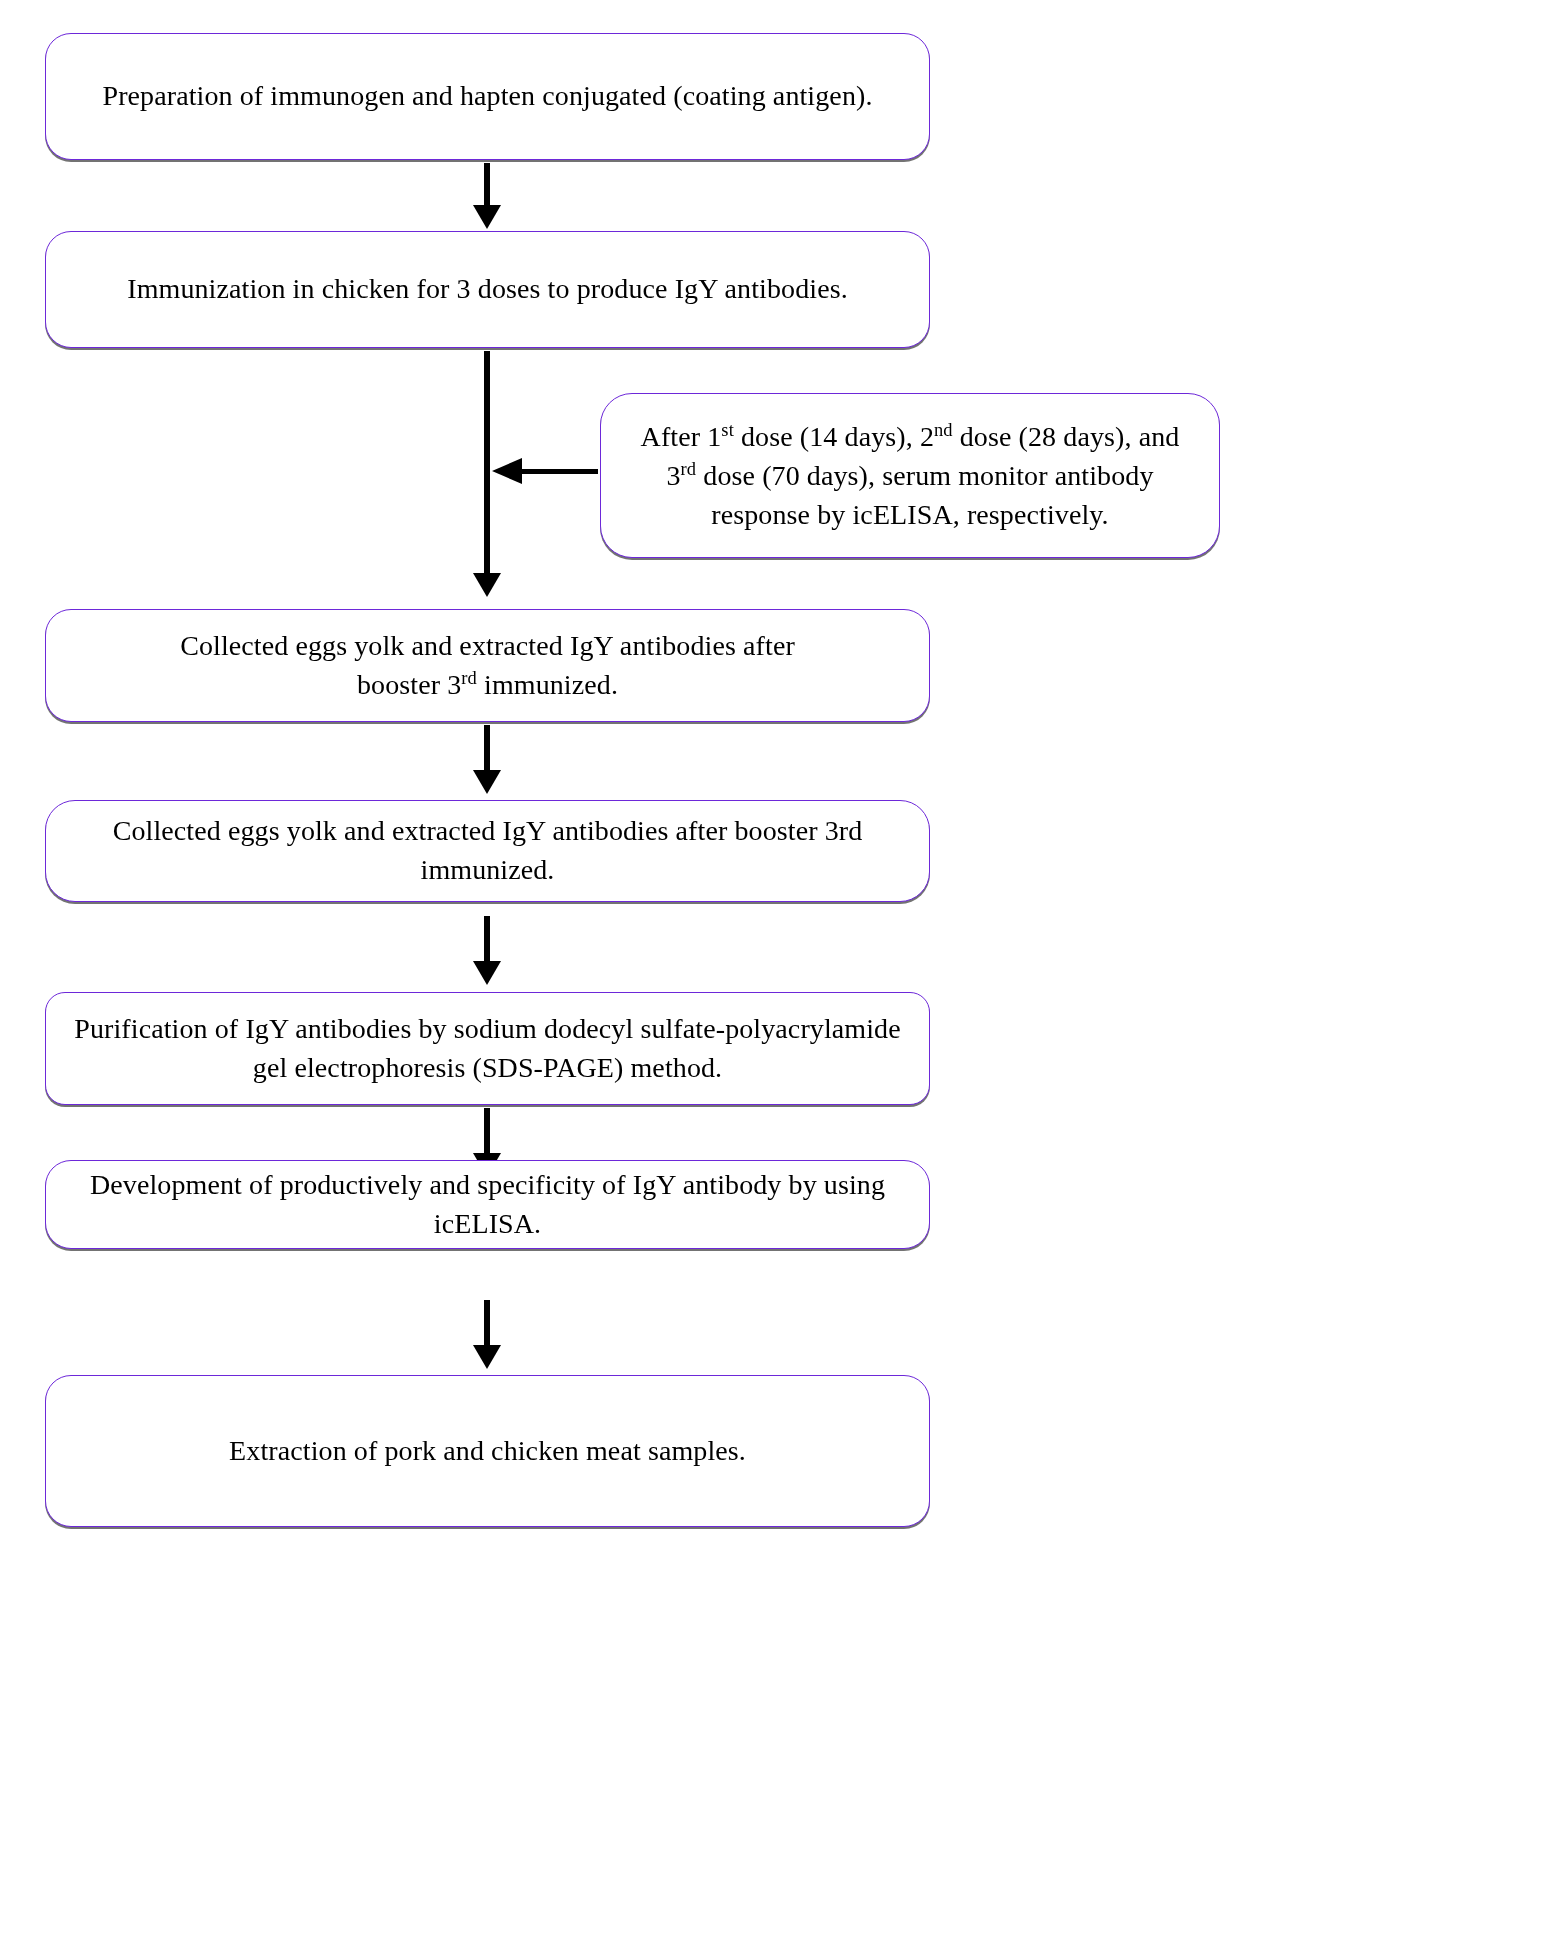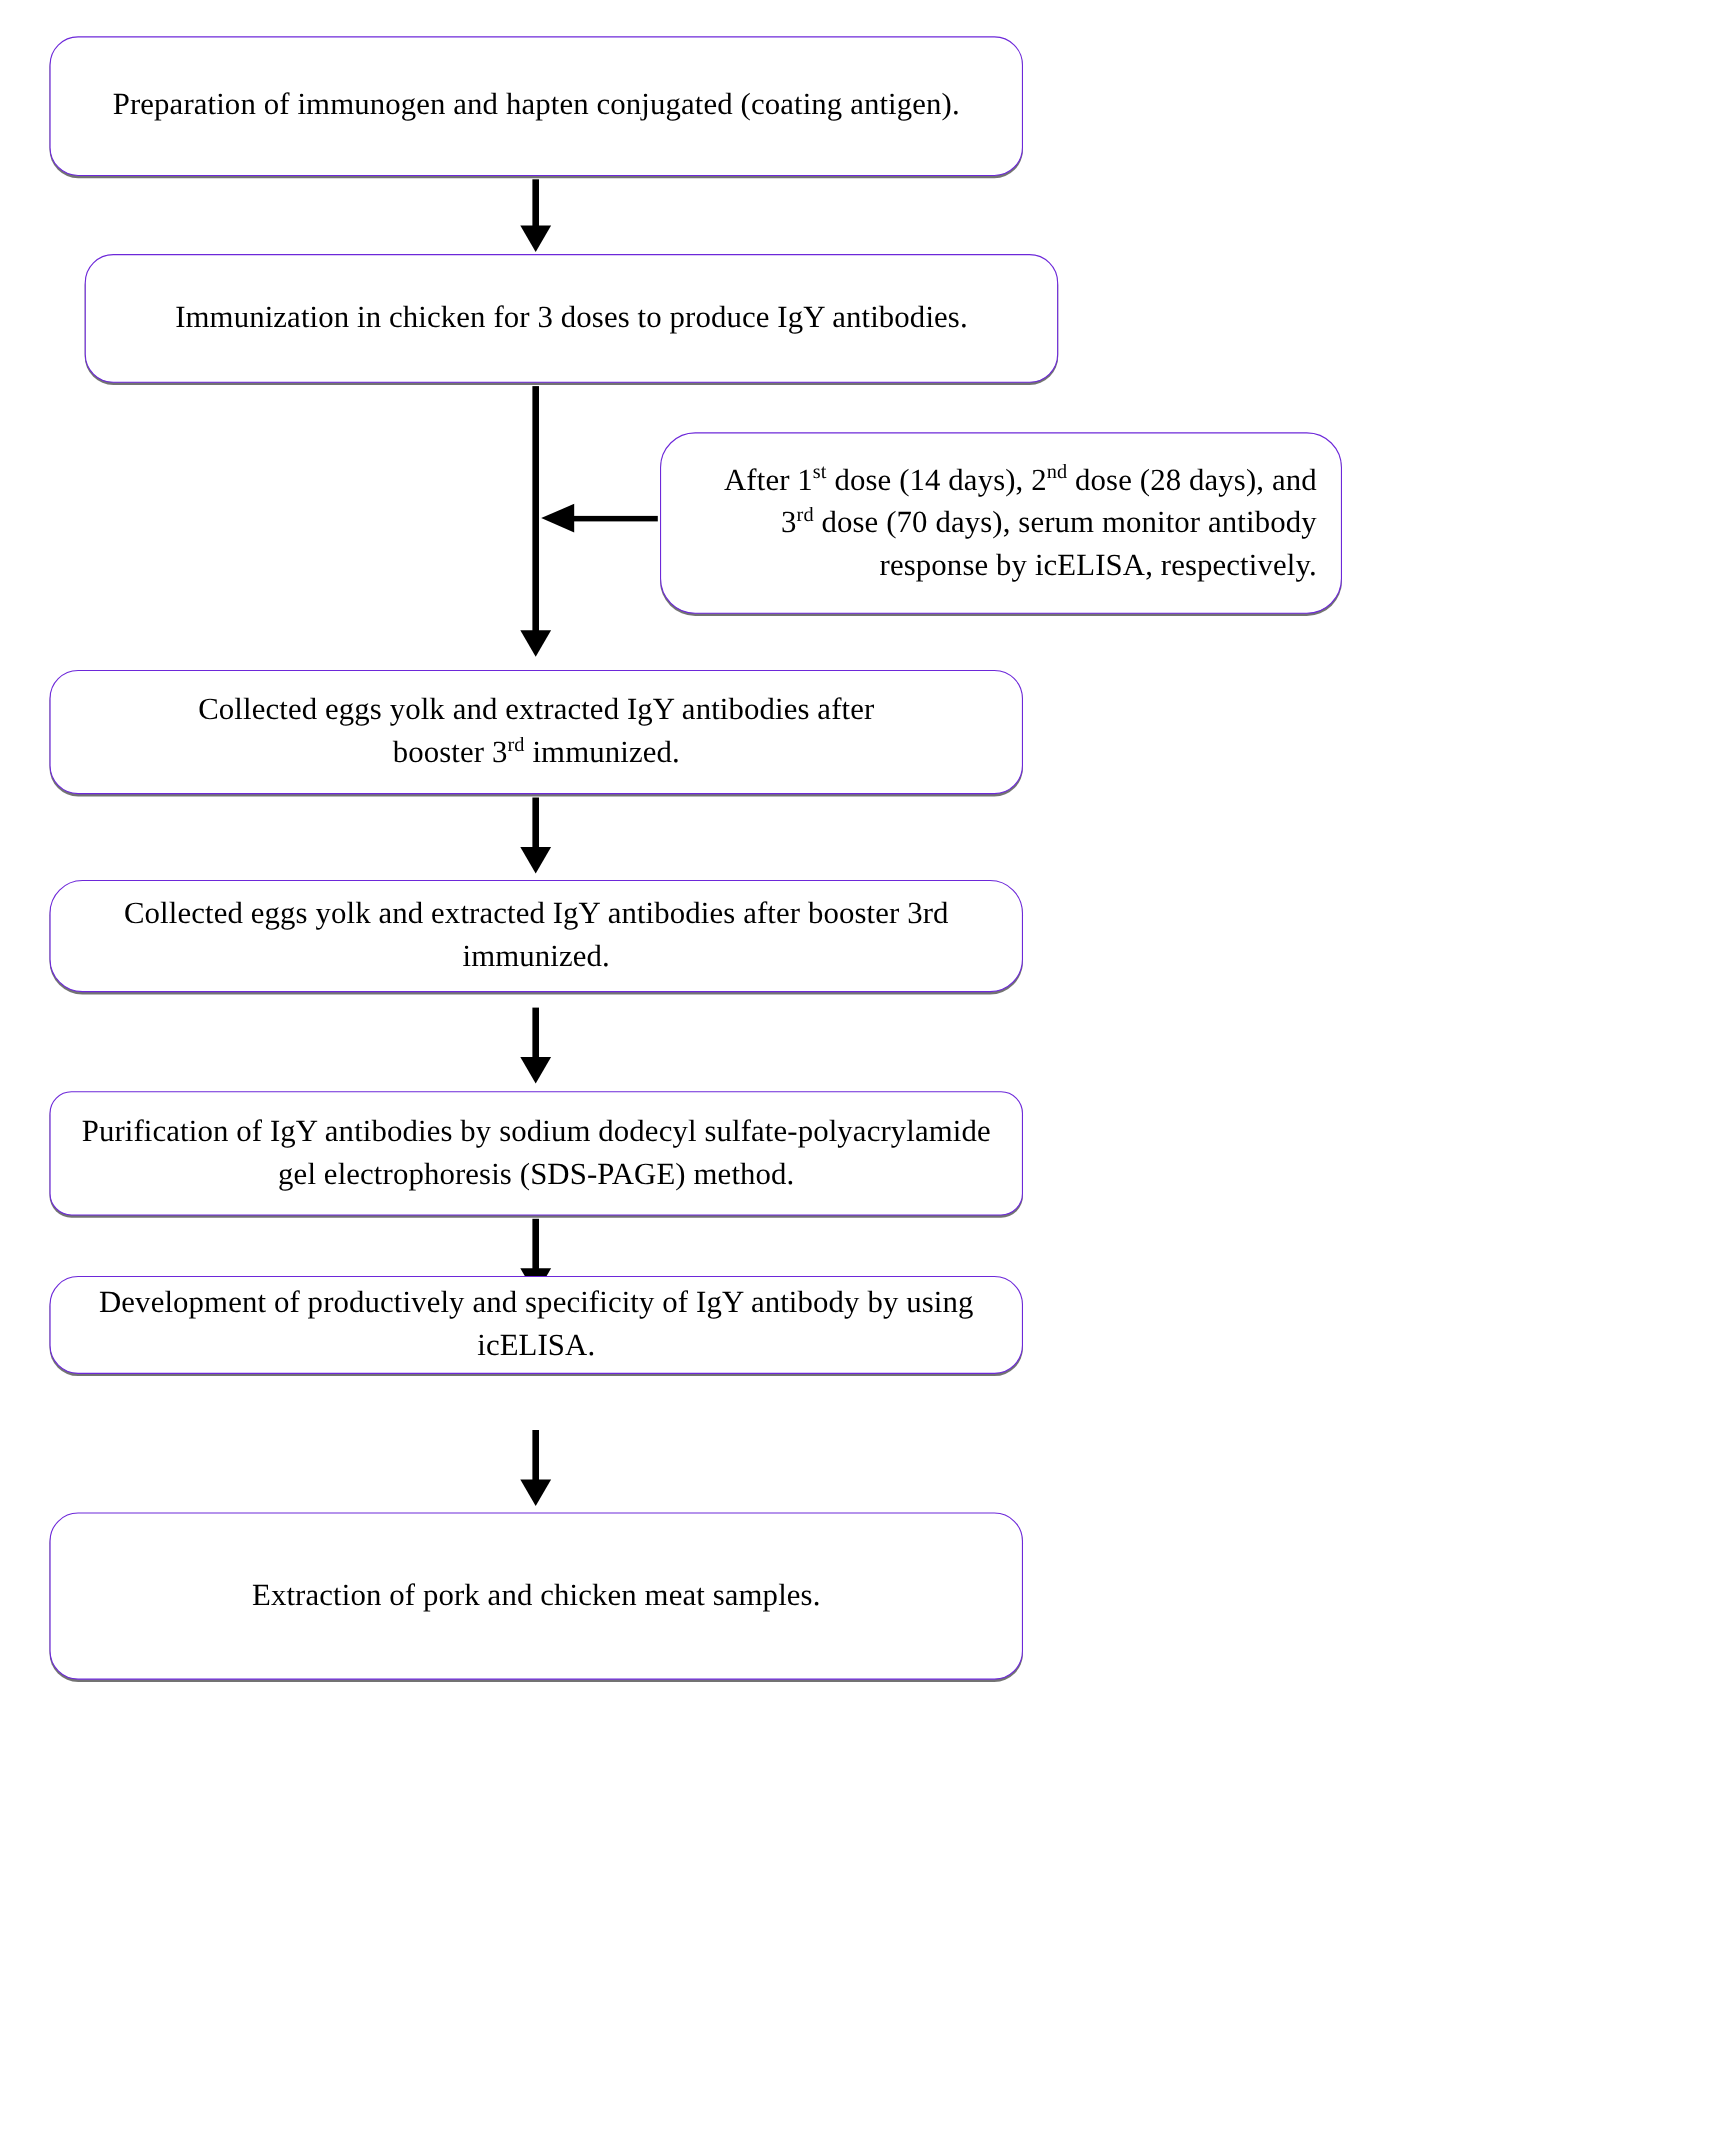--- a/index.html
+++ b/index.html
@@ -38,36 +38,35 @@
   }
   .node .txt {
     font-size: 28px;
     line-height: 1.38;
     letter-spacing: 0.1px;
     white-space: pre-line;
   }
 
   
   #node-1 { left: 45px;  top: 33px;   width: 885px; height: 127px; }
-  #node-2 { left: 45px;  top: 231px;  width: 885px; height: 117px; margin-left: 32px; }
+  #node-2 { left: 45px;  top: 231px;  width: 885px; height: 117px; }
   #node-3 { left: 45px;  top: 609px;  width: 885px; height: 113px; }
   #node-4 { left: 45px;  top: 800px;  width: 885px; height: 102px; border-radius: 30px; }
   #node-5 { left: 45px;  top: 992px;  width: 885px; height: 113px; border-radius: 20px; }
   #node-6 { left: 45px;  top: 1160px; width: 885px; height: 89px; }
   #node-7 { left: 45px;  top: 1375px; width: 885px; height: 152px; }
 
   
   #node-side {
     left: 600px;
     top: 393px;
     width: 620px;
     height: 165px;
     border-radius: 32px;
     padding: 8px 22px;
-    text-align: right;
   }
   #node-side .txt { font-size: 28px; line-height: 1.40; }
 
   
   .vline {
     position: absolute;
     background: #000000;
     width: 6px;
     left: 484px;
   }

